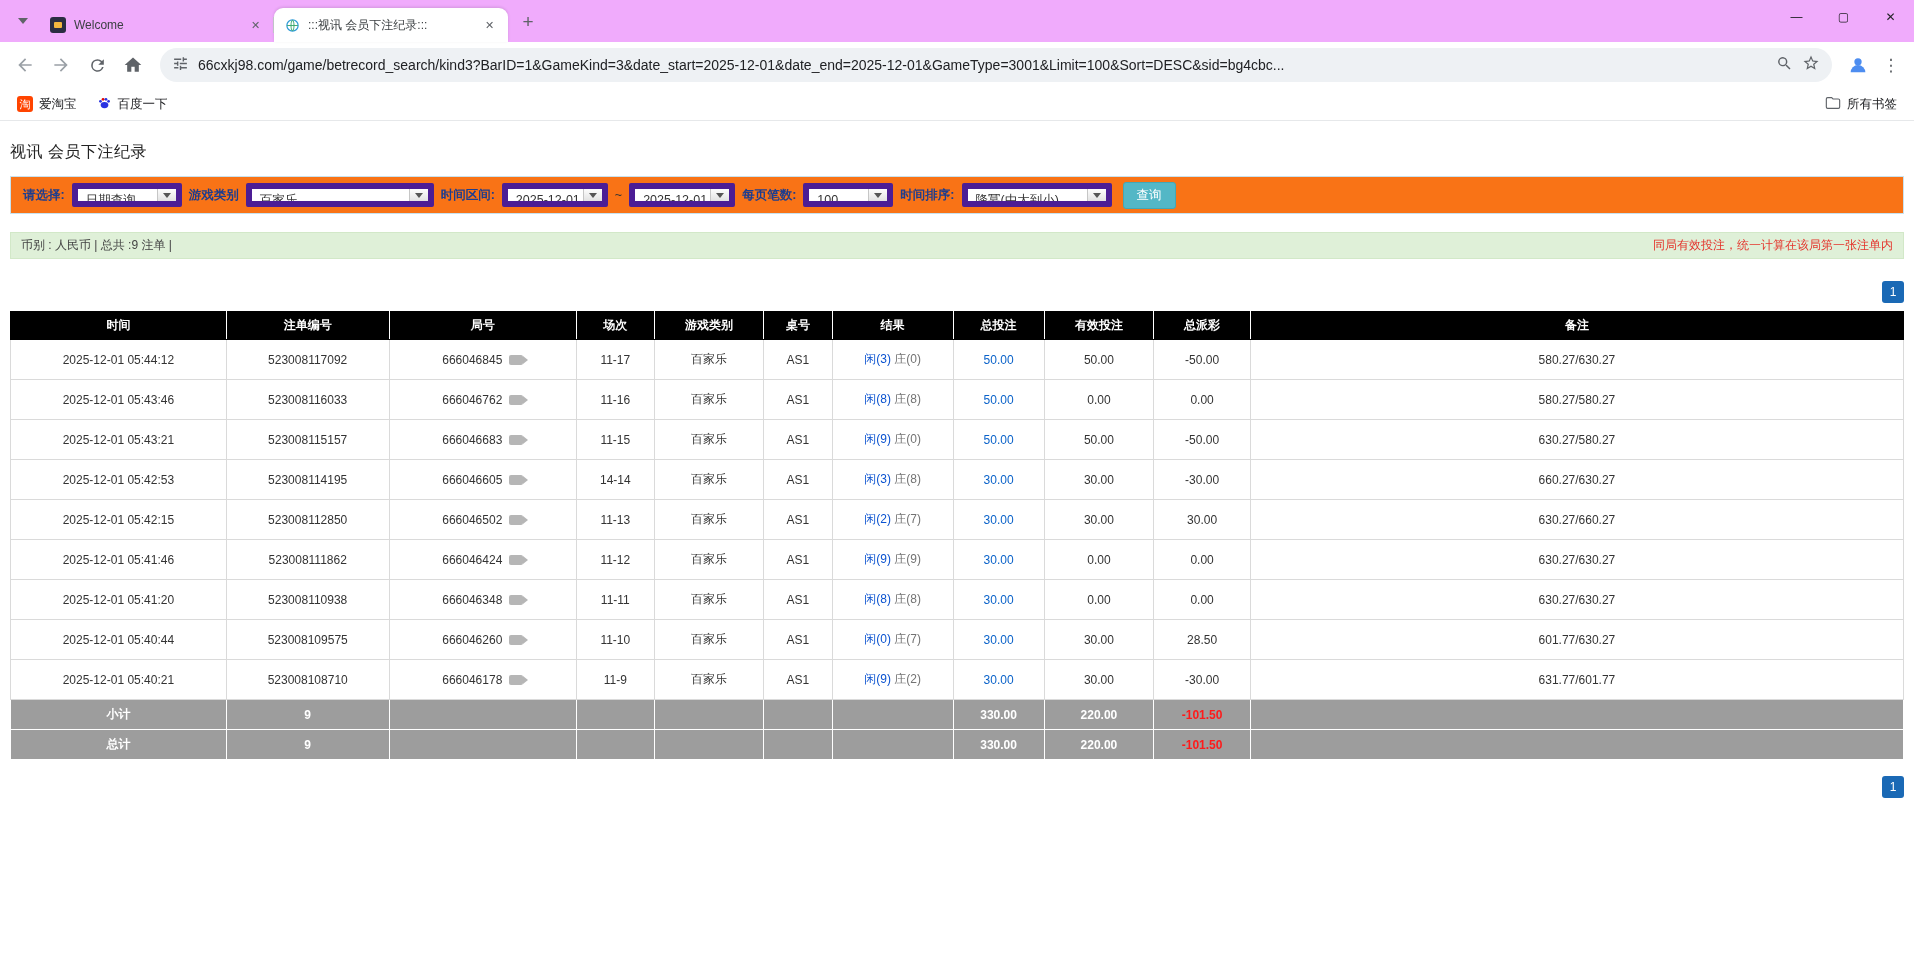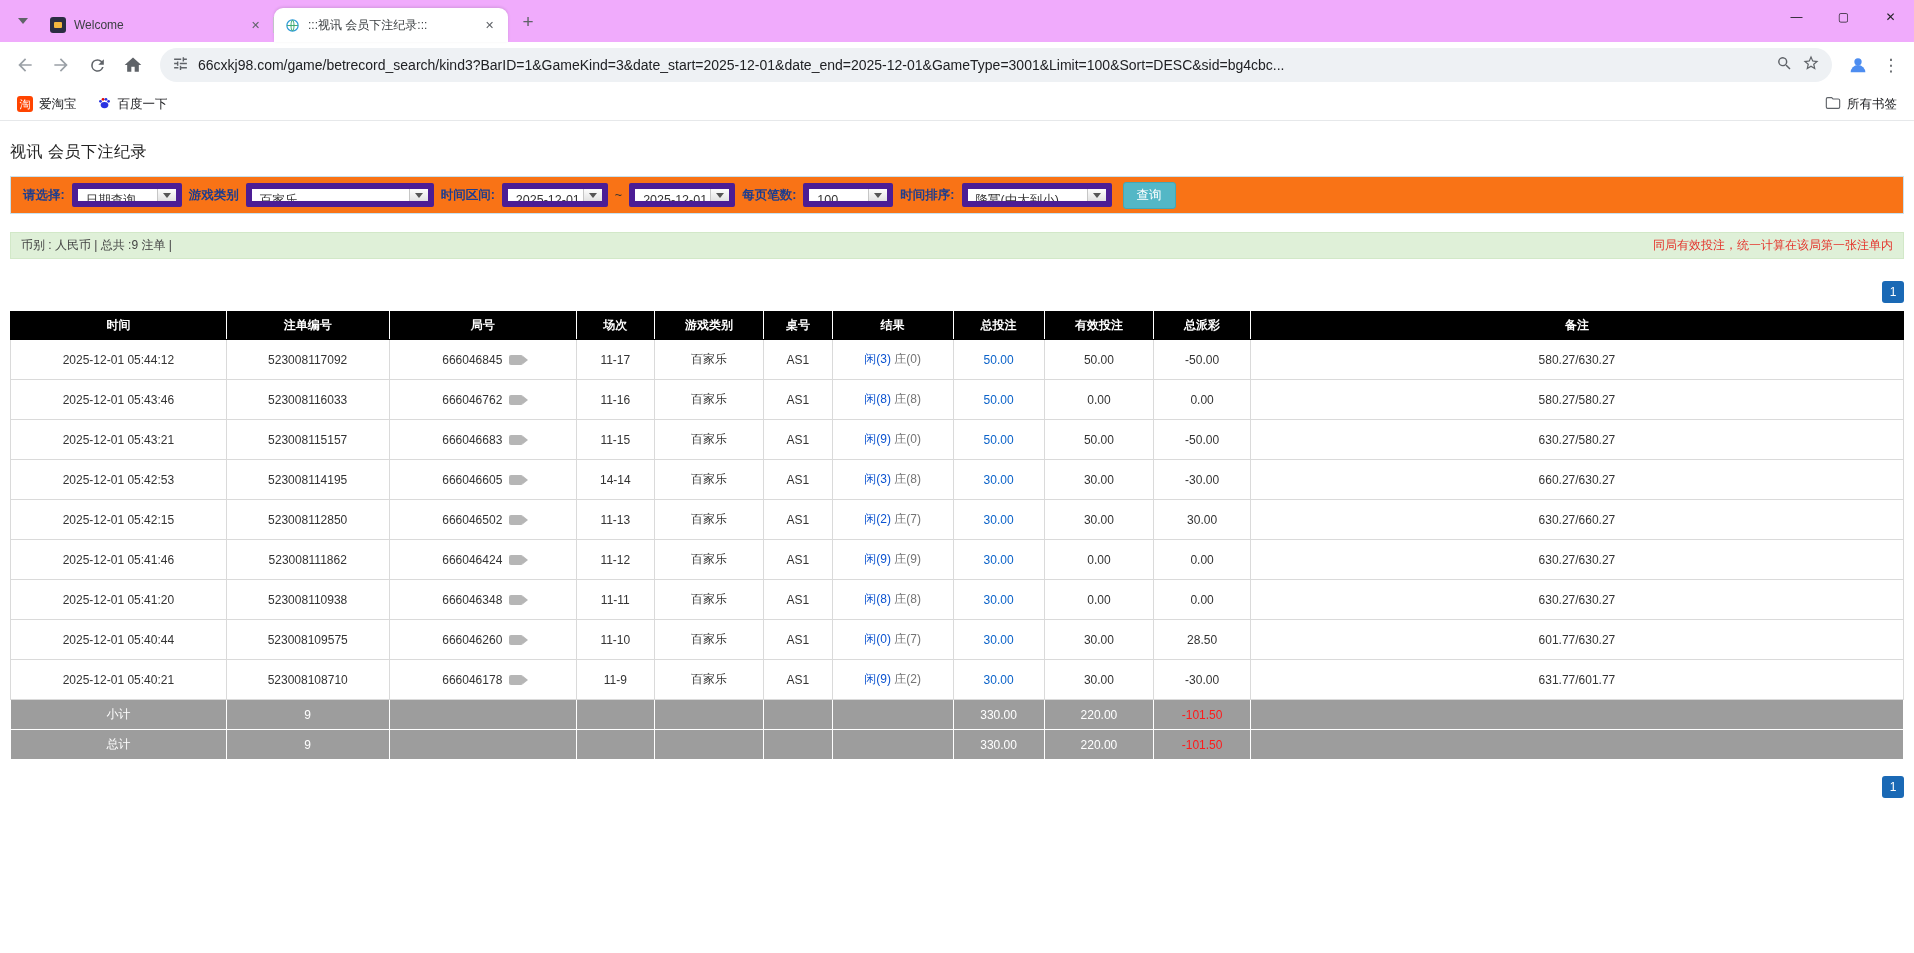--- a/index.html
+++ b/index.html
@@ -57,21 +57,21 @@
   .pagebtn{min-width:22px;height:22px;background:#1a69b5;color:#fff;font-size:12px;display:flex;align-items:center;justify-content:center;border-radius:3px;cursor:pointer;padding:0 6px}
 
   table.bets{width:100%;border-collapse:collapse;font-size:12px;table-layout:fixed}
   table.bets thead th{background:#000;color:#fff;padding:5px 4px;font-weight:bold;border:1px solid #000;border-right:1px solid #fff;text-align:center}
   table.bets thead th:last-child{border-right:1px solid #000}
   table.bets tbody td{border:1px solid #dadada;text-align:center;padding:11px 4px;color:#333;overflow:hidden;white-space:nowrap}
   .betlink{color:#0a62c9;cursor:pointer;text-decoration:none}
   .player{color:#0a52d0}
   .banker{color:#737373}
   .neg{color:#f50000}
-  table.bets tfoot td{background:#9d9d9d;color:#fff;font-weight:normal;border:1px solid #fff;padding:6px 4px;text-align:center}
+  table.bets tfoot td{background:#9d9d9d;color:#fff;font-weight:bold;border:1px solid #fff;padding:6px 4px;text-align:center}
   table.bets tfoot td.neg{color:#ff1a1a}
 
   .cam{display:inline-block;width:14px;height:10px;background:#b6b6b6;border-radius:2px;margin-left:7px;position:relative;vertical-align:-1px;cursor:pointer}
   .cam::after{content:"";position:absolute;right:-5px;top:1px;border-left:5px solid #b6b6b6;border-top:4px solid transparent;border-bottom:4px solid transparent}
 </style>
 </head>
 <body>
 
 <div>
   <div class="tabstrip">

